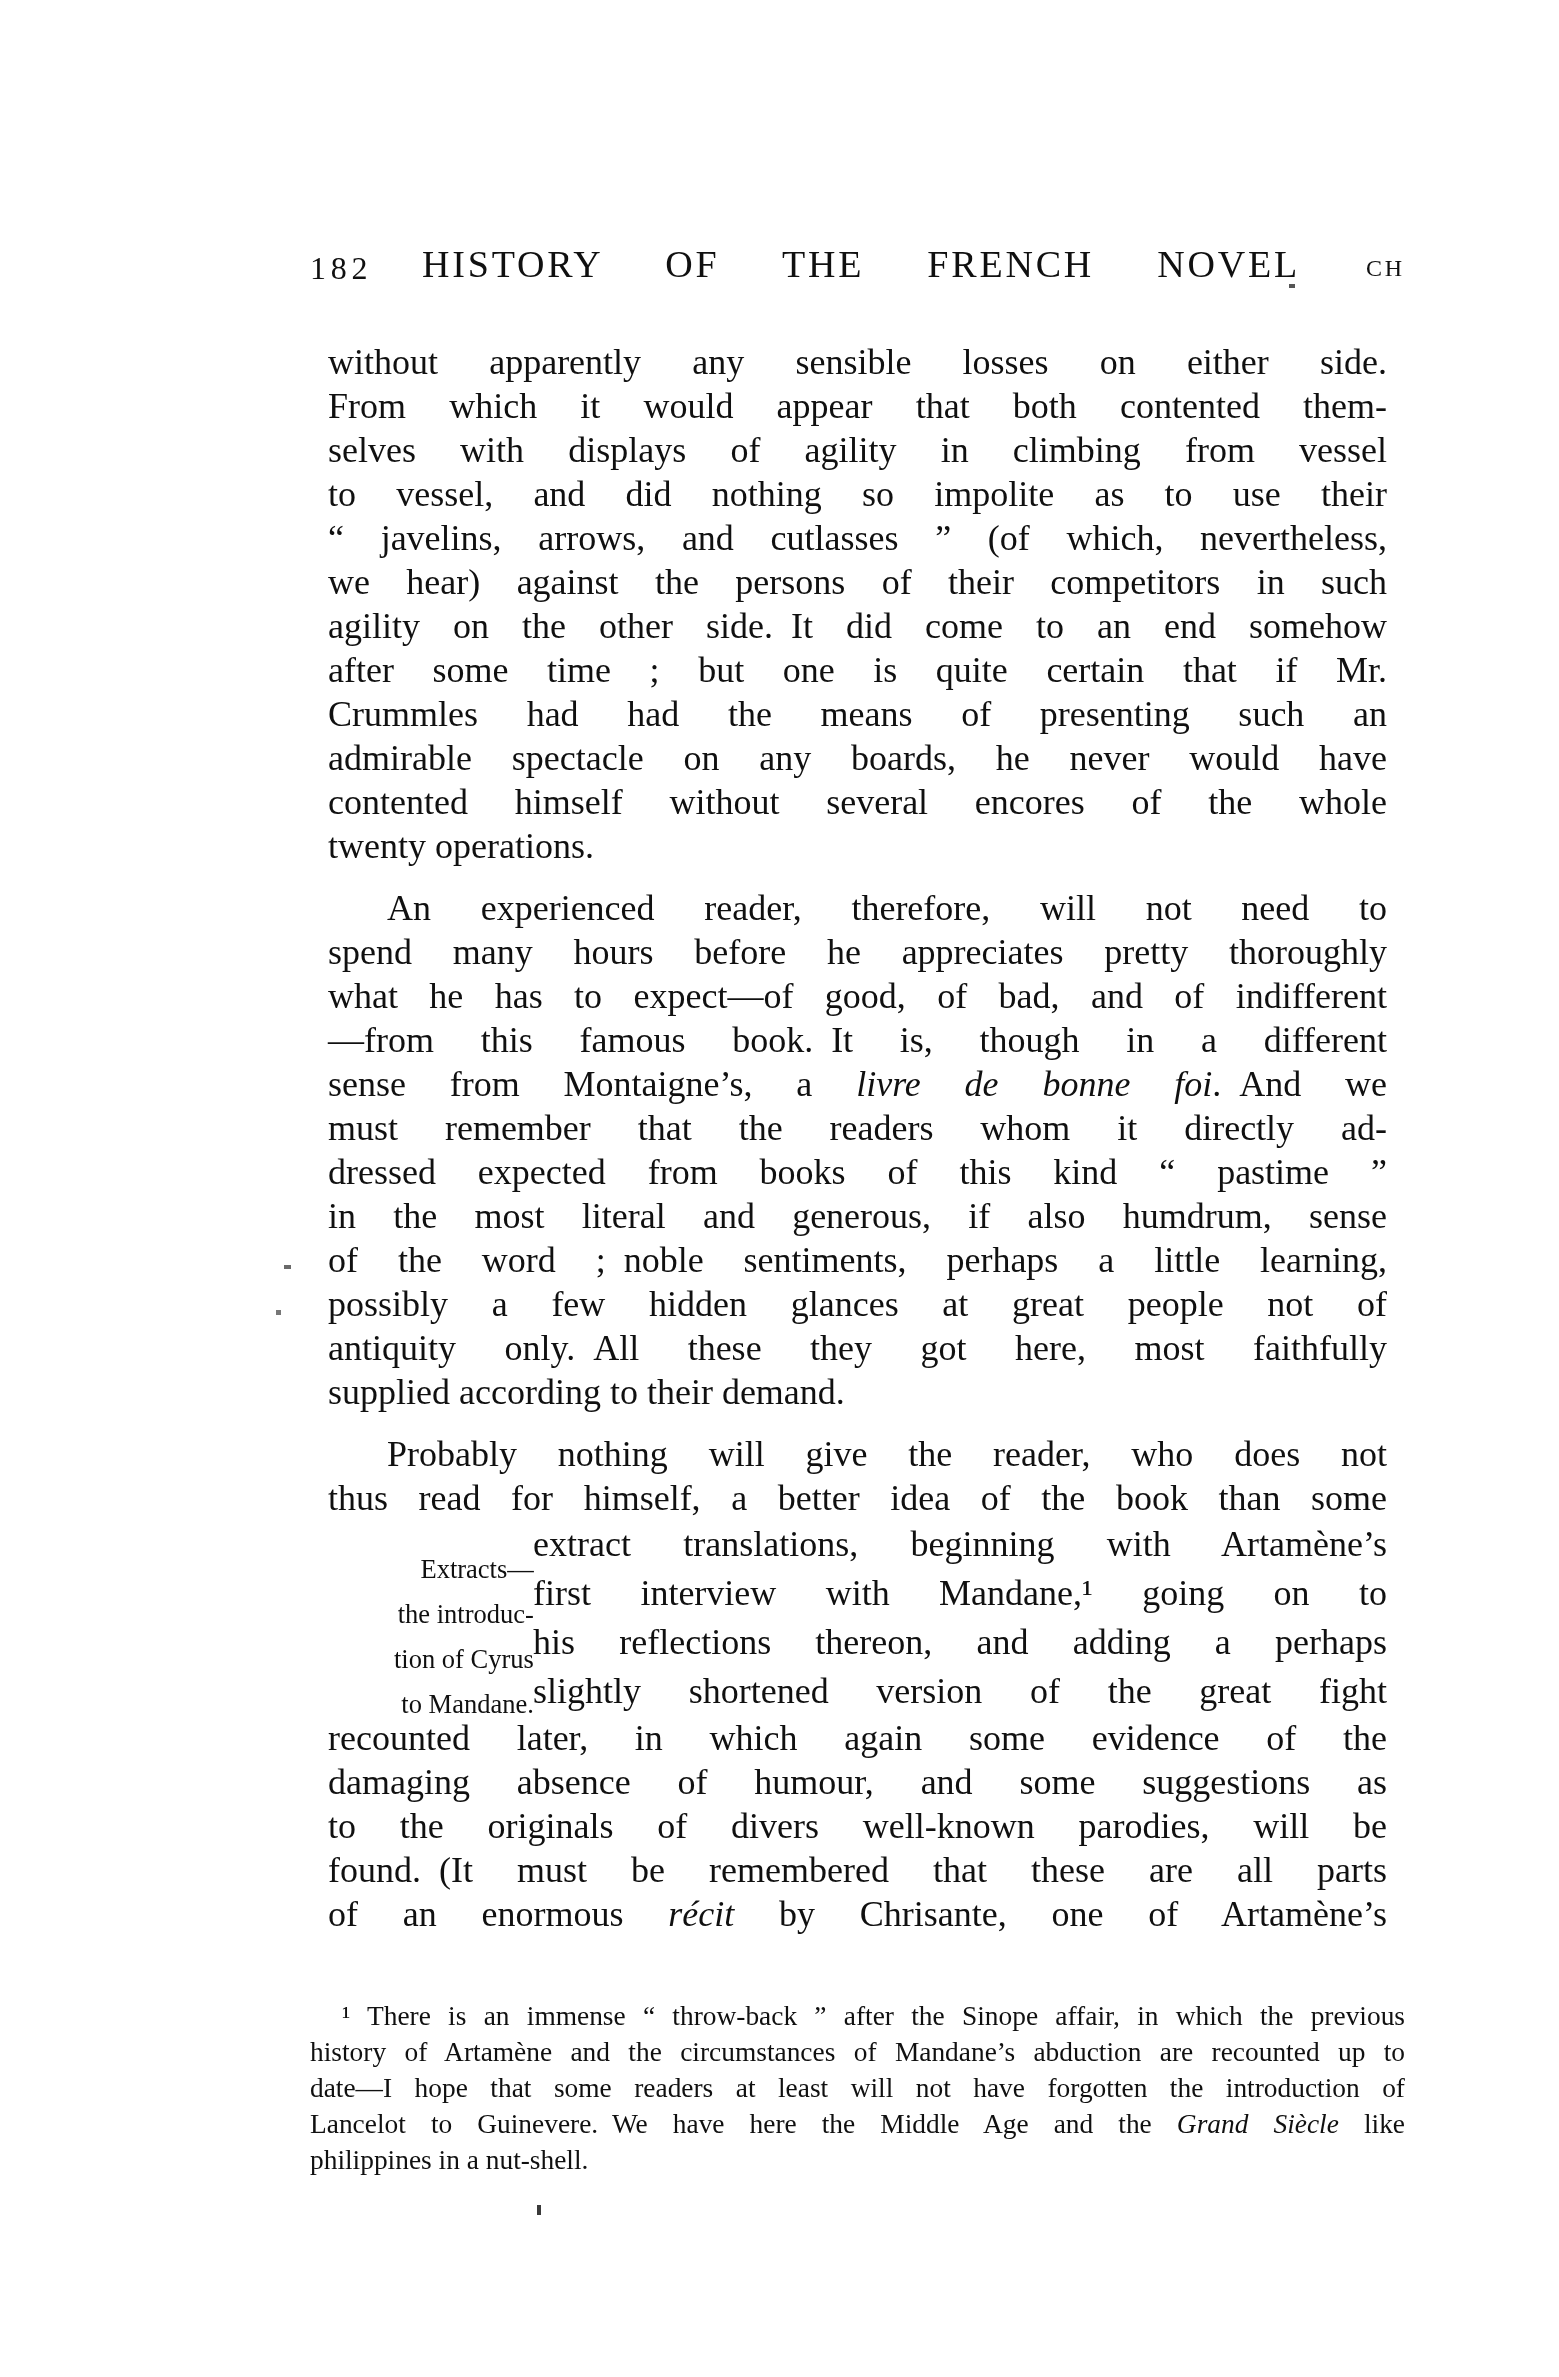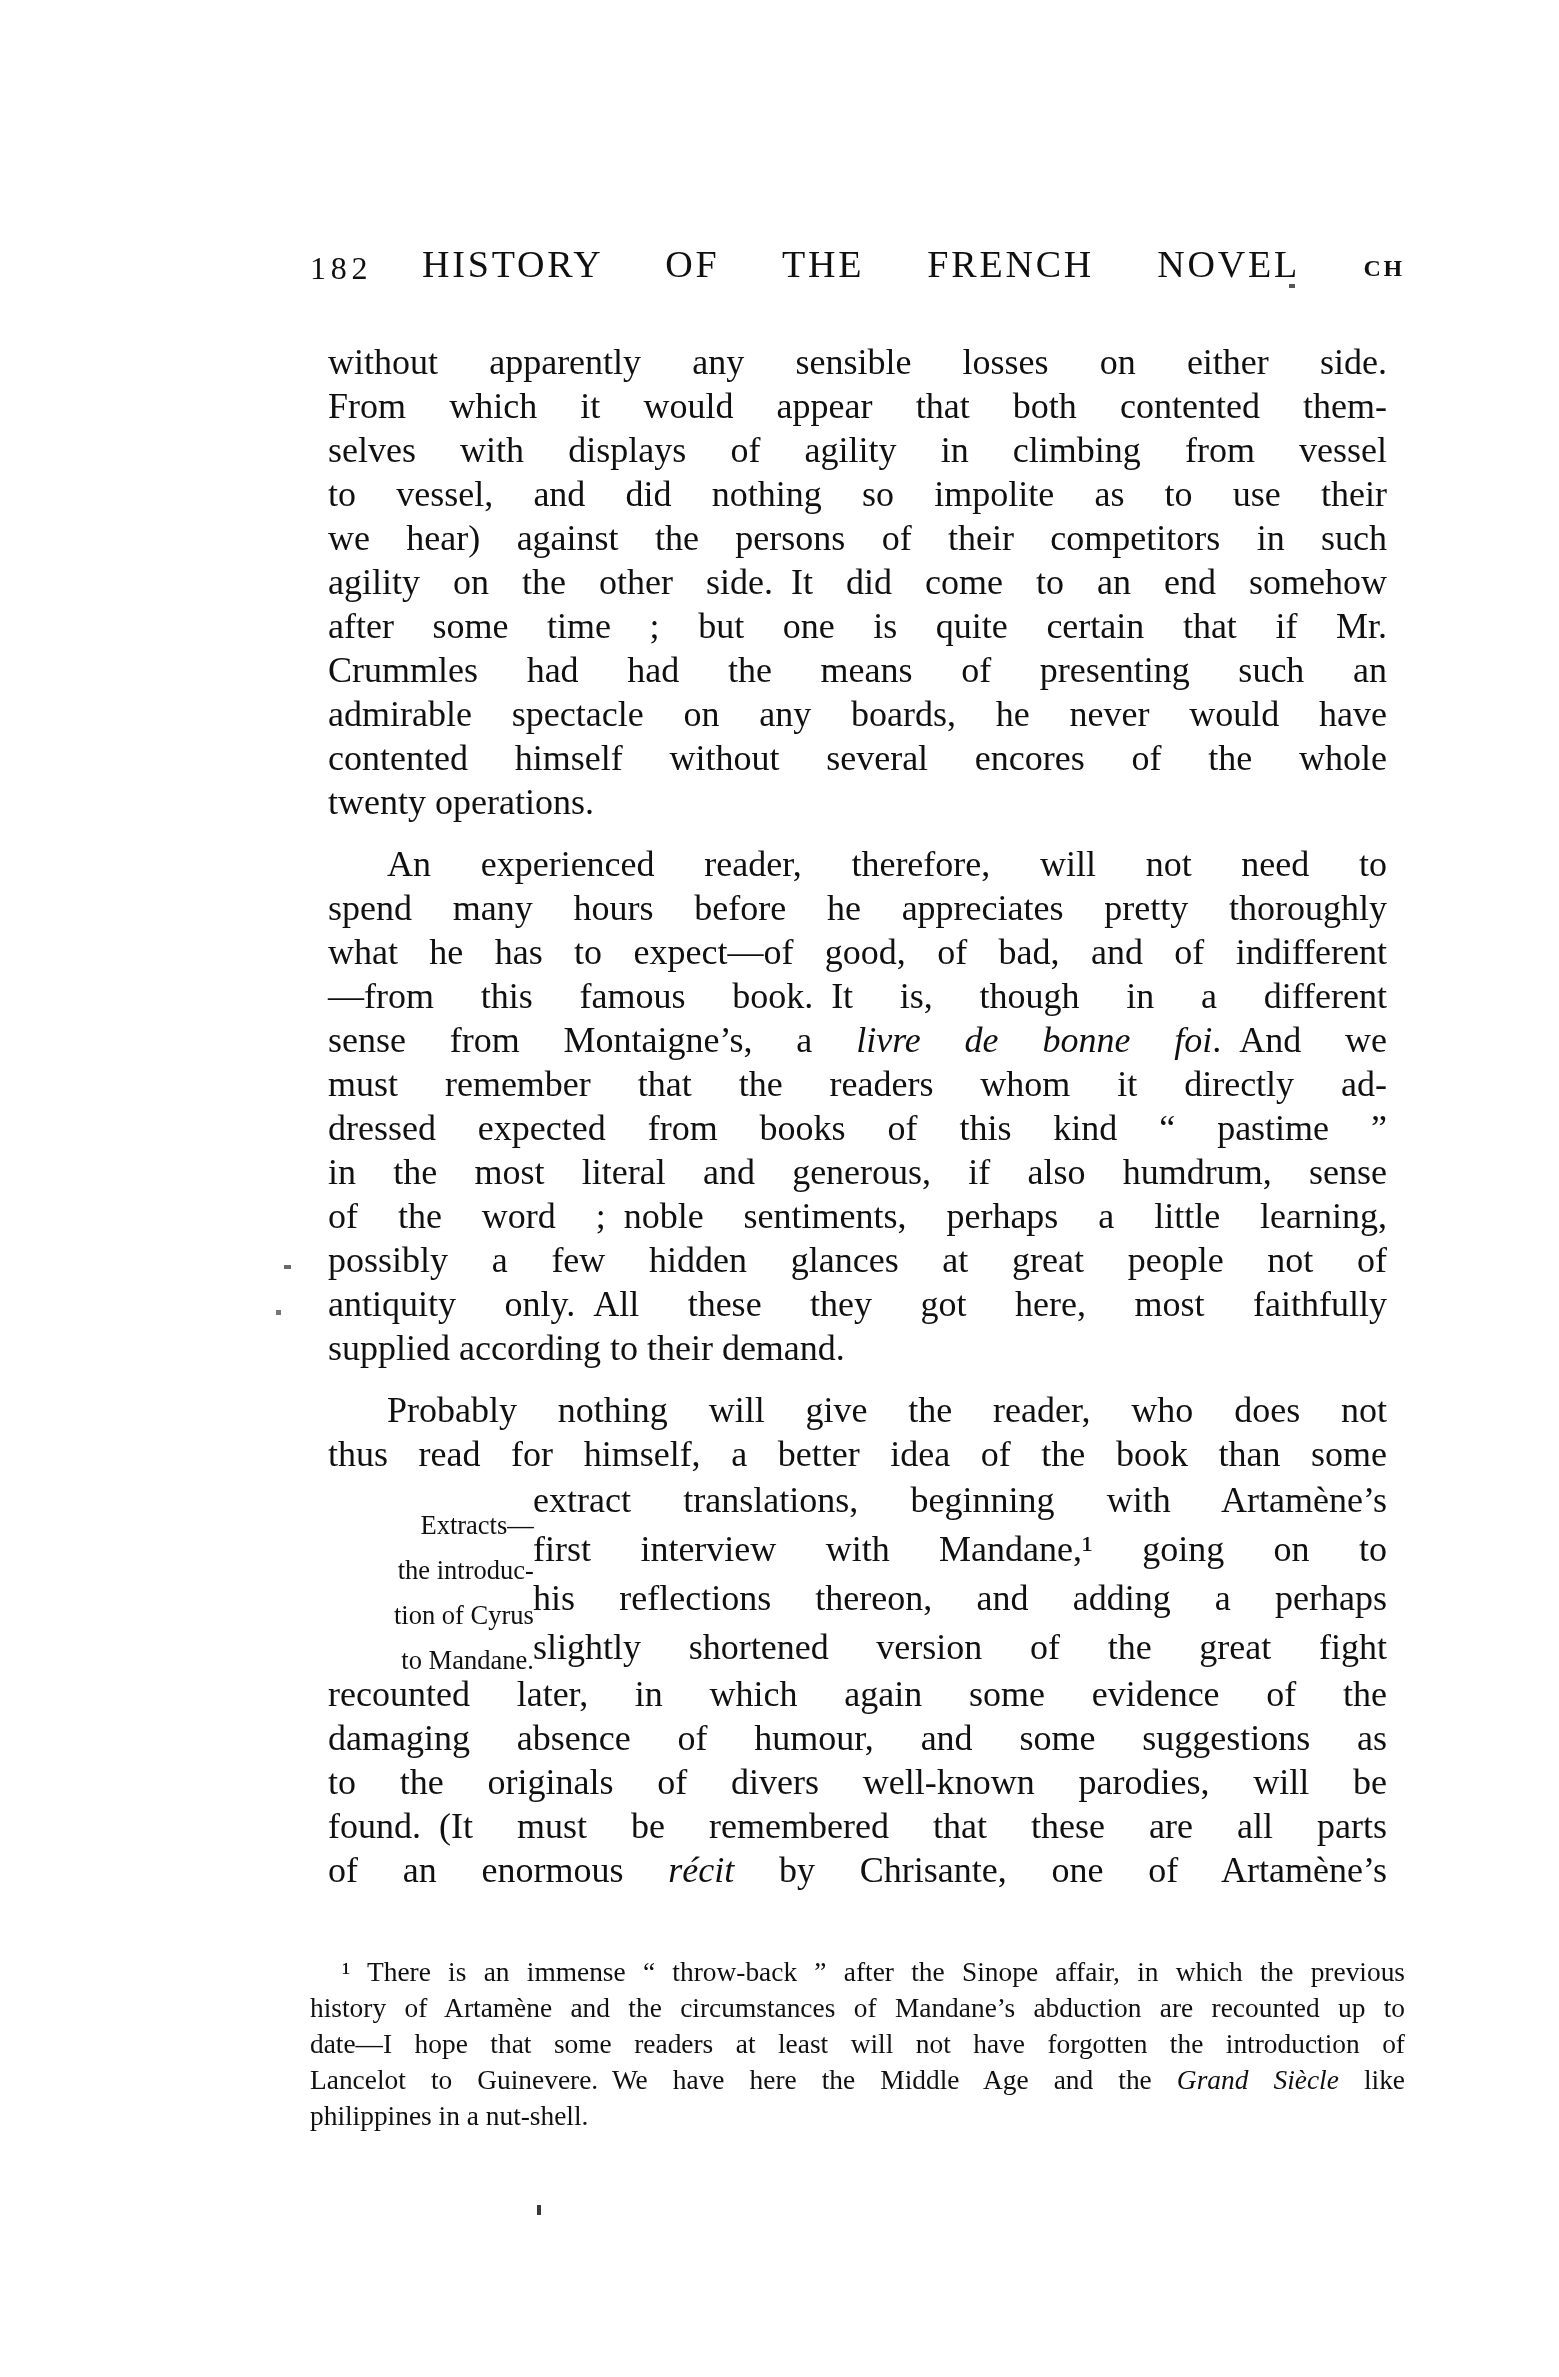--- a/index.html
+++ b/index.html
@@ -11,21 +11,21 @@
     font-family: "Liberation Serif", serif;
     color: #101010;
     overflow: hidden;
   }
   
   .running-head { position: absolute; left: 310px; top: 242px; width: 1095px; height: 47px; }
   .pagenum  { position: absolute; left: 0; top: 7.6px; font-size: 32px; letter-spacing: 4.7px; }
   .runtitle { position: absolute; left: 112px; top: 0; width: 878px;
               font-size: 38px; letter-spacing: 2.8px;
               text-align: justify; text-align-last: justify; white-space: normal; }
-  .corner   { position: absolute; right: 0; top: 13.2px; font-size: 24px; letter-spacing: 2.8px; font-weight: bold; }
+  .corner   { position: absolute; right: 0; top: 13.2px; font-size: 24px; letter-spacing: 2.8px; }
 
   
   .textblock { position: absolute; left: 310px; top: 322px; width: 1095px;
                font-size: 36px; line-height: 44px; }
   .para { margin: 18px; }
   .bl { text-align: justify; text-align-last: justify; }
   .bl.plain { text-align-last: left; }
   .ind { text-indent: 59px; }
 
   
@@ -59,20 +59,21 @@
     <span class="corner">CH</span>
   </header>
 
   <main class="textblock">
 
     <div class="para">
       <div class="bl">without apparently any sensible losses on either side.</div>
       <div class="bl">From which it would appear that both contented them-</div>
       <div class="bl">selves with displays of agility in climbing from vessel</div>
       <div class="bl">to vessel, and did nothing so impolite as to use their</div>
+      <div class="bl">“ javelins, arrows, and cutlasses ” (of which, nevertheless,</div>
       <div class="bl">we hear) against the persons of their competitors in such</div>
       <div class="bl">agility on the other side. It did come to an end somehow</div>
       <div class="bl">after some time ; but one is quite certain that if Mr.</div>
       <div class="bl">Crummles had had the means of presenting such an</div>
       <div class="bl">admirable spectacle on any boards, he never would have</div>
       <div class="bl">contented himself without several encores of the whole</div>
       <div class="bl plain">twenty operations.</div>
     </div>
 
     <div class="para">

